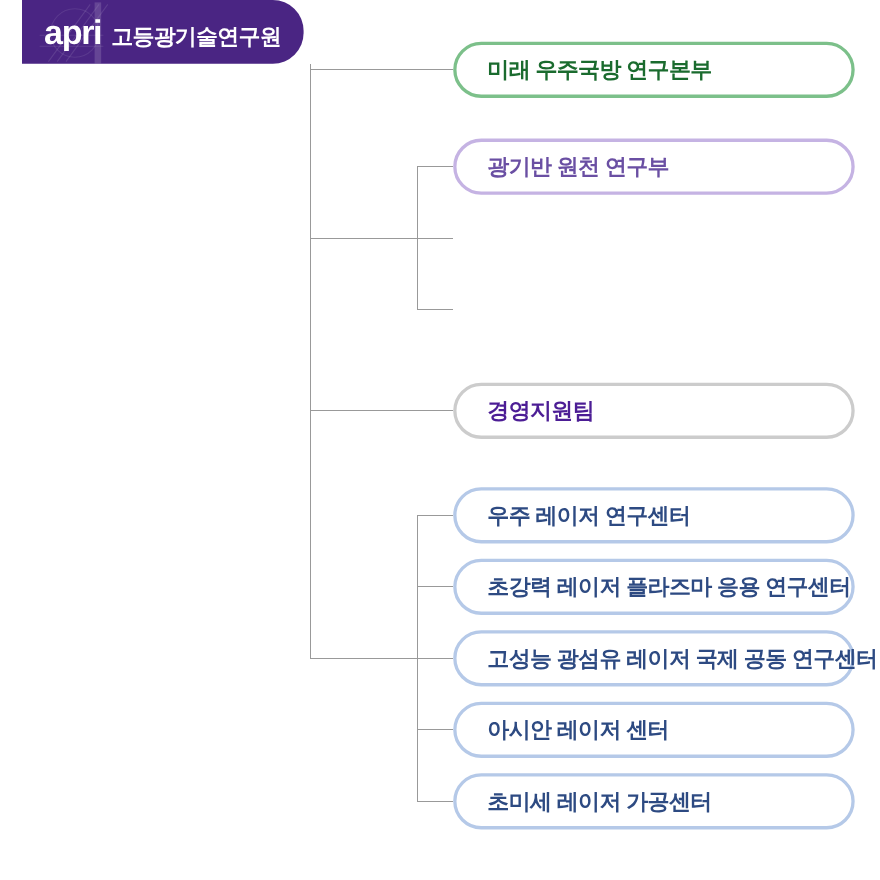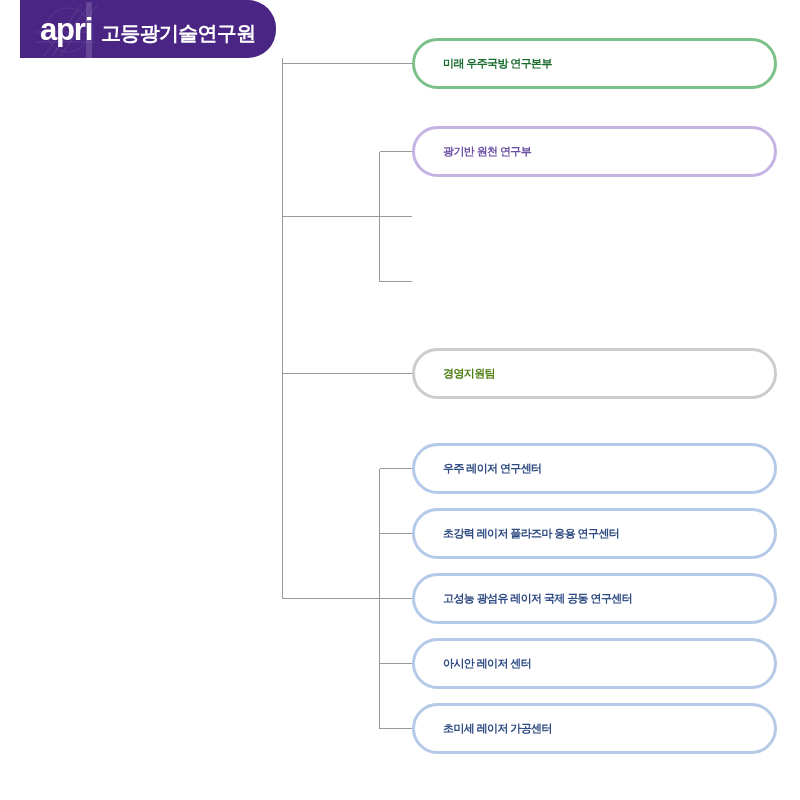--- a/index.html
+++ b/index.html
@@ -84,33 +84,33 @@
     height: 51px;
     box-sizing: border-box;
     border: 3px solid #999999;
     border-radius: 26px;
     background: #ffffff;
     display: flex;
     align-items: center;
     padding-left: 28px;
   }
   .node-label {
-    font-size: 11px;
+    font-size: 20px;
     font-weight: bold;
     letter-spacing: -0.6px;
     line-height: 1;
     white-space: nowrap;
   }
 
   .node.green        { border-color: #7cc08a; }
   .node.green  .node-label { color: #1a6b2e; }
   .node.purple       { border-color: #c5b3e3; }
   .node.purple .node-label { color: #6a4fa3; }
   .node.gray         { border-color: #cccccc; }
-  .node.gray   .node-label { color: #4d7c0f; }
+  .node.gray   .node-label { color: #4c1d95; }
   .node.blue         { border-color: #b5c9e8; }
   .node.blue   .node-label { color: #2d4a82; }
 </style>
 </head>
 <body>
 
 <div id="org-chart">
 
   <div class="logo-badge">
     <svg class="logo-watermark" viewBox="0 0 130 56" aria-hidden="true">

